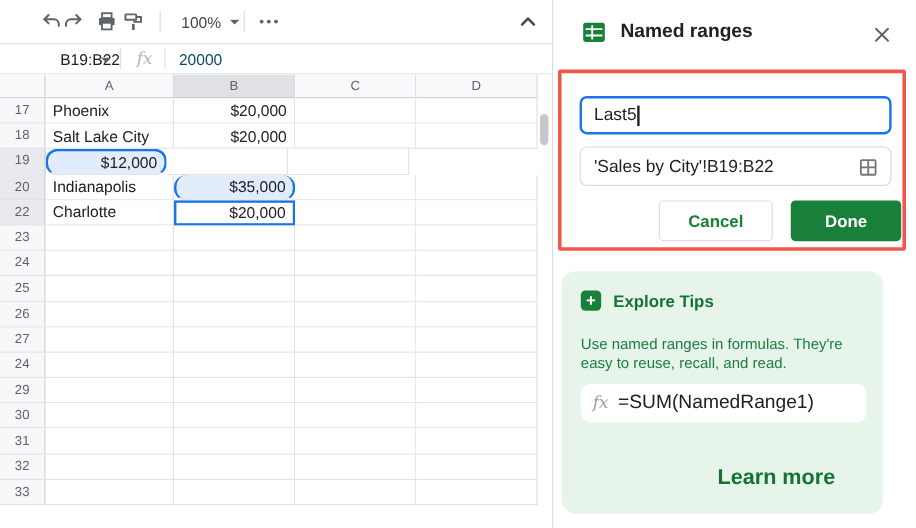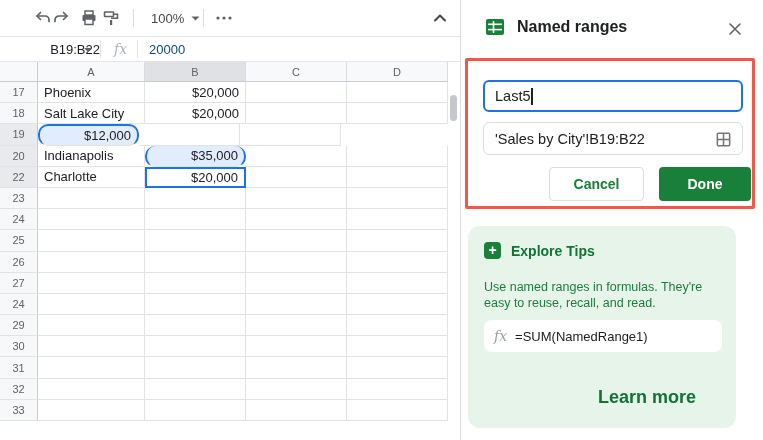--- a/index.html
+++ b/index.html
@@ -58,21 +58,21 @@
   .btn-cancel { left:88px; width:95px; background:#fff; border:1px solid #dadce0; color:var(--brand-green,#188038); }
   .btn-done { left:198px; width:92px; background:var(--brand-green,#188038); border:none; color:#fff; }
   .tips { position:absolute; left:7px; top:226px; width:268px; height:202px; background:var(--tips-bg,#e6f4ea); border-radius:12px; }
   .tips-hdr { position:absolute; left:16px; top:16px; display:flex; align-items:center; gap:10px; }
   .tips-icon { width:17px; height:17px; background:var(--brand-green,#188038); border-radius:4px; color:#fff; display:flex; align-items:center; justify-content:center; }
   .tips-icon::before { content:"+"; font-size:14px; font-weight:bold; line-height:1; margin-top:-1px; }
   .tips-title { font-size:14px; font-weight:bold; color:var(--tip-text-green,#137333); }
   .tips-body { position:absolute; left:16px; top:53px; width:240px; font-size:12.5px; line-height:1.3; color:#1d7d3f; }
   .tips-chip { position:absolute; left:16px; top:94px; width:238px; height:32px; background:#fff; border-radius:8px; display:flex; align-items:center; padding-left:10px; gap:8px; }
   .chip-fx { font-family:"DejaVu Serif", serif; font-style:italic; font-size:14px; color:#9aa0a6; }
-  .chip-formula { font-size:13px; color:#202124; }
+  .chip-formula { font-size:16px; color:#202124; }
   .learn { position:absolute; right:40px; top:161px; font-size:18px; font-weight:bold; color:var(--tip-text-green,#137333); cursor:pointer; }
   svg { display:block; }
 </style>
 </head>
 <body>
 
 <div class="app">
 
   <div class="left">
 

